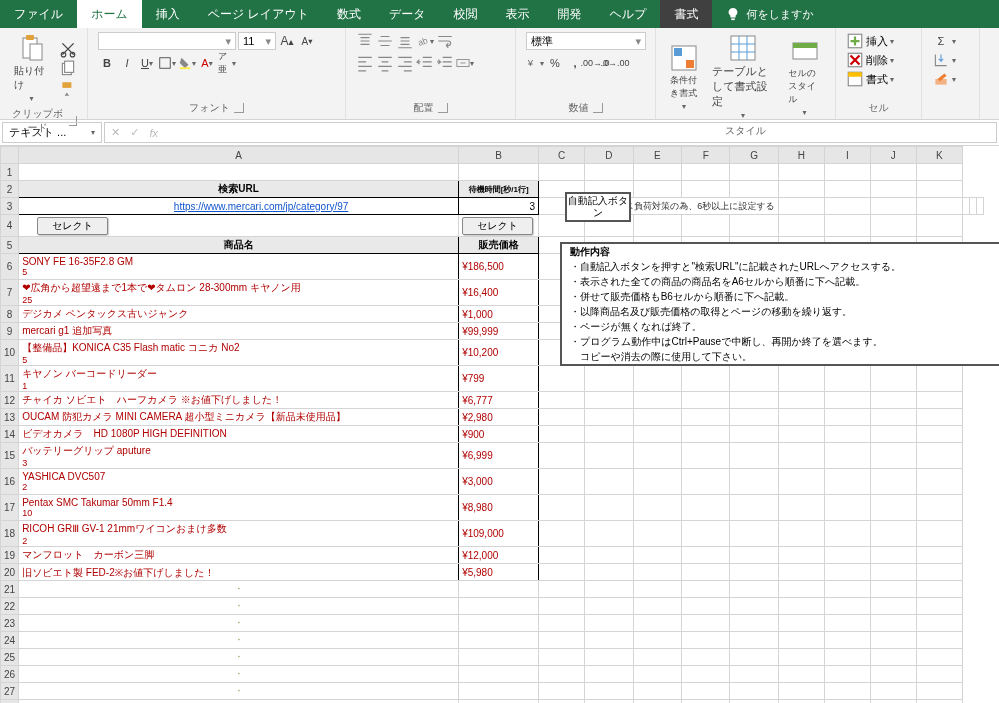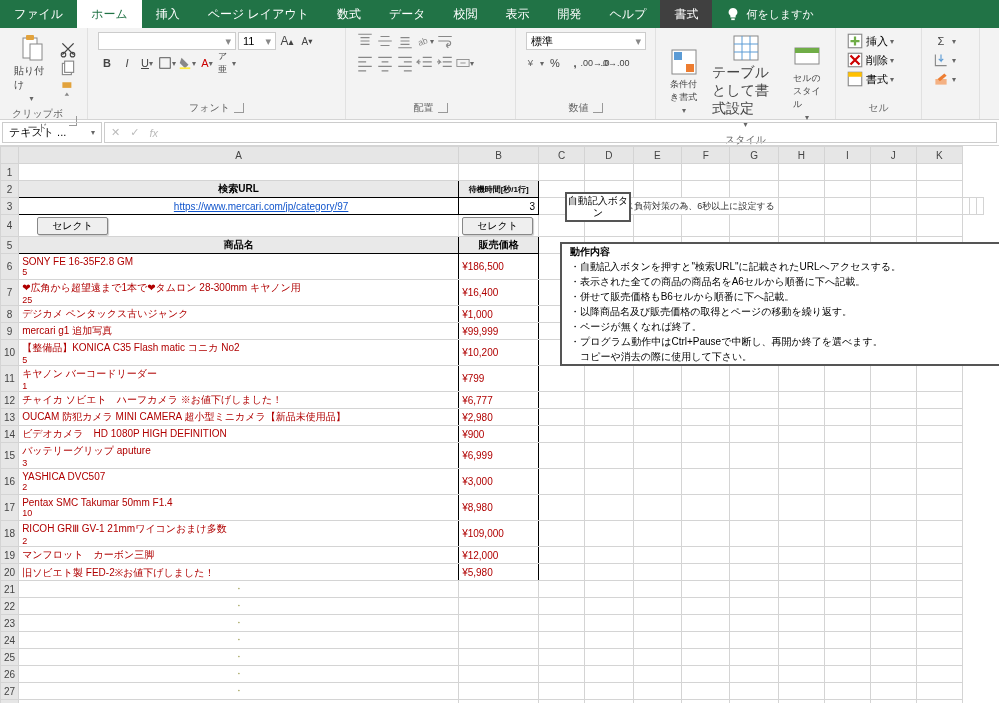--- a/index.html
+++ b/index.html
@@ -279,21 +279,21 @@
           <span style="font-size:9px">条件付き書式</span>
           <span class="chev">▾</span>
         </div>
       <div class="rbtn">
           <span class="riconL">
             <svg viewBox="0 0 28 28">
               <rect x="2" y="2" width="24" height="24" fill="#fff" stroke="#888"></rect>
               <path d="M2 10h24M2 18h24M10 2v24M18 2v24" stroke="#5b9bd5"></path>
             </svg>
           </span>
-          <span style="font-size:14px">テーブルとして書式設定</span>
+          <span style="font-size:11px">テーブルとして書式設定</span>
           <span class="chev">▾</span>
         </div>
       <div class="rbtn">
           <span class="riconL">
             <svg viewBox="0 0 28 28">
               <rect x="2" y="6" width="24" height="16" fill="#fff" stroke="#888"></rect>
               <rect x="2" y="6" width="24" height="5" fill="#70ad47"></rect>
             </svg>
           </span>
           <span style="font-size:9px">セルのスタイル</span>

